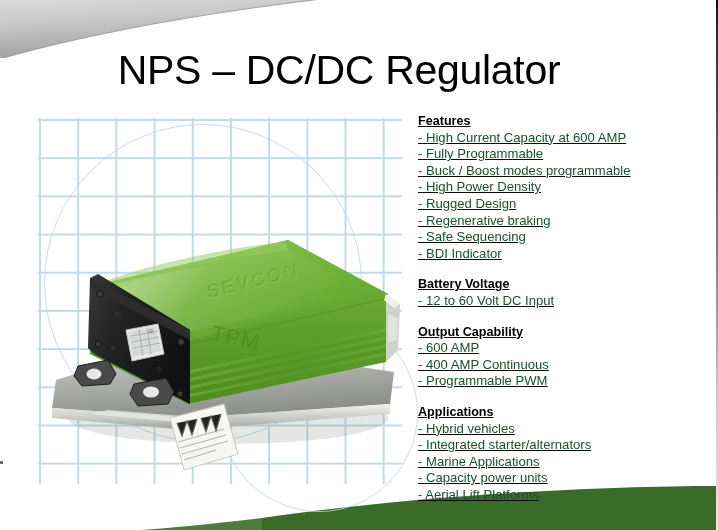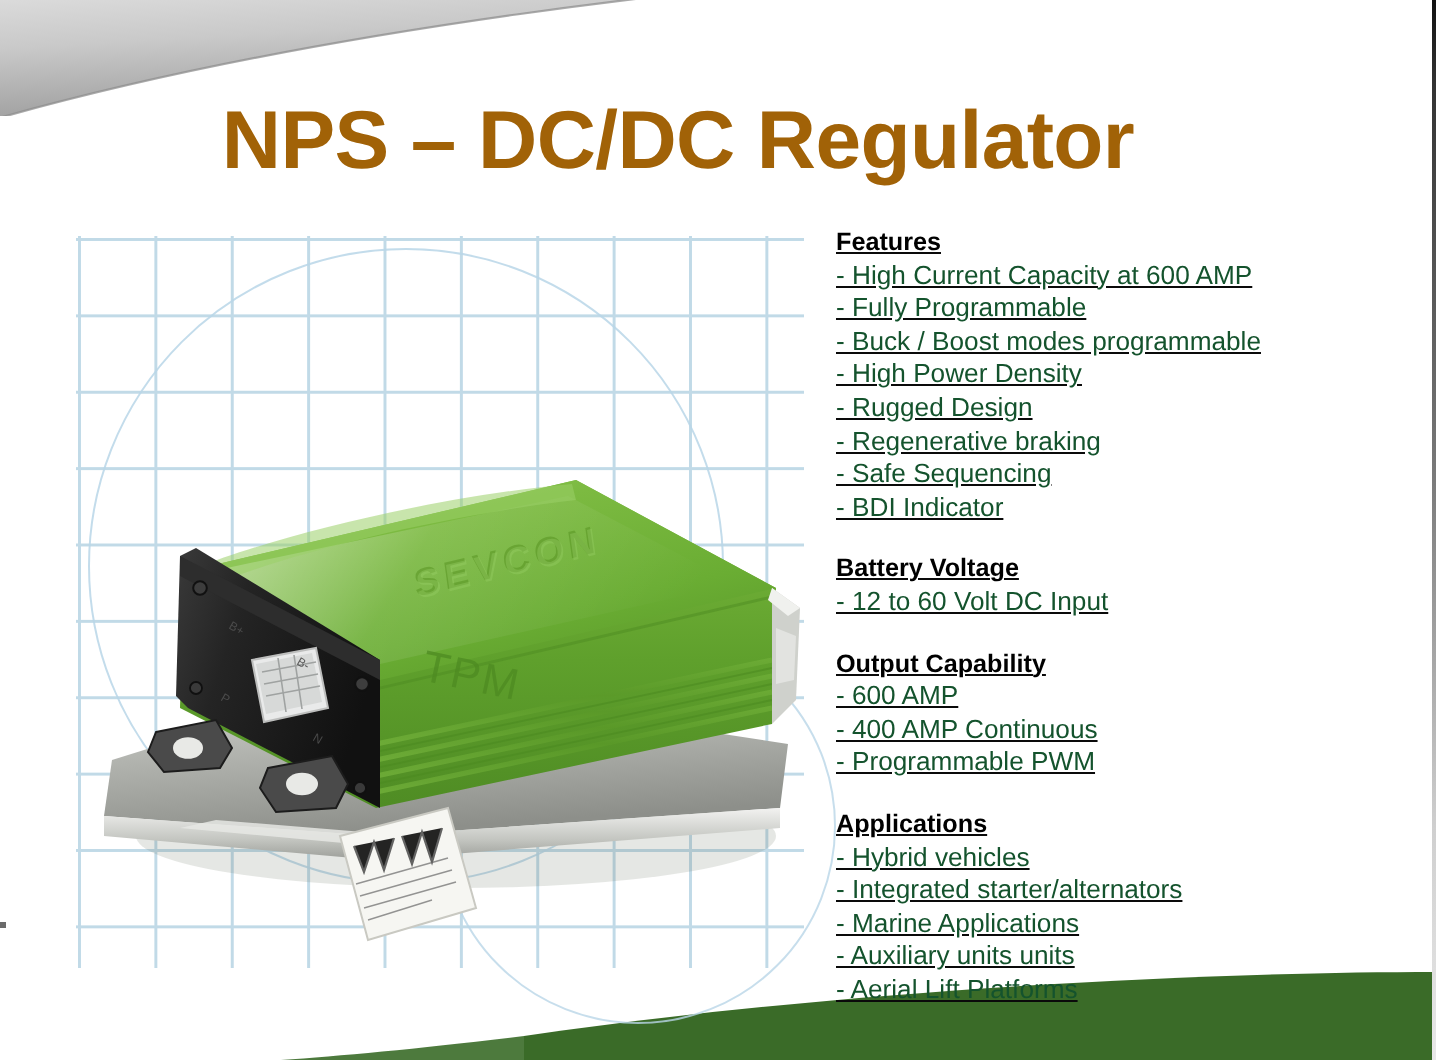--- a/index.html
+++ b/index.html
@@ -57,22 +57,22 @@
   }
 
   
   #title {
     position: absolute;
     left: 0;
     top: 47px;
     width: 678px;
     text-align: center;
     font-size: 41px;
-    font-weight: bold;
-    color: #a16207;
+    font-weight: normal;
+    color: #000000;
     letter-spacing: -0.3px;
     white-space: nowrap;
   }
 
   
   #product-panel {
     position: absolute;
     left: 38px;
     top: 118px;
     width: 364px;
@@ -339,18 +339,18 @@
       <div class="sect-item">- 600 AMP</div>
       <div class="sect-item">- 400 AMP Continuous</div>
       <div class="sect-item">- Programmable PWM</div>
     </div>
 
     <div class="sect">
       <div class="sect-head">Applications</div>
       <div class="sect-item">- Hybrid vehicles</div>
       <div class="sect-item">- Integrated starter/alternators</div>
       <div class="sect-item">- Marine Applications</div>
-      <div class="sect-item">- Auxiliary units units</div>
+      <div class="sect-item">- Capacity power units</div>
       <div class="sect-item">- Aerial Lift Platforms</div>
     </div>
 
   </div>
 </div>
 
 </body></html>

